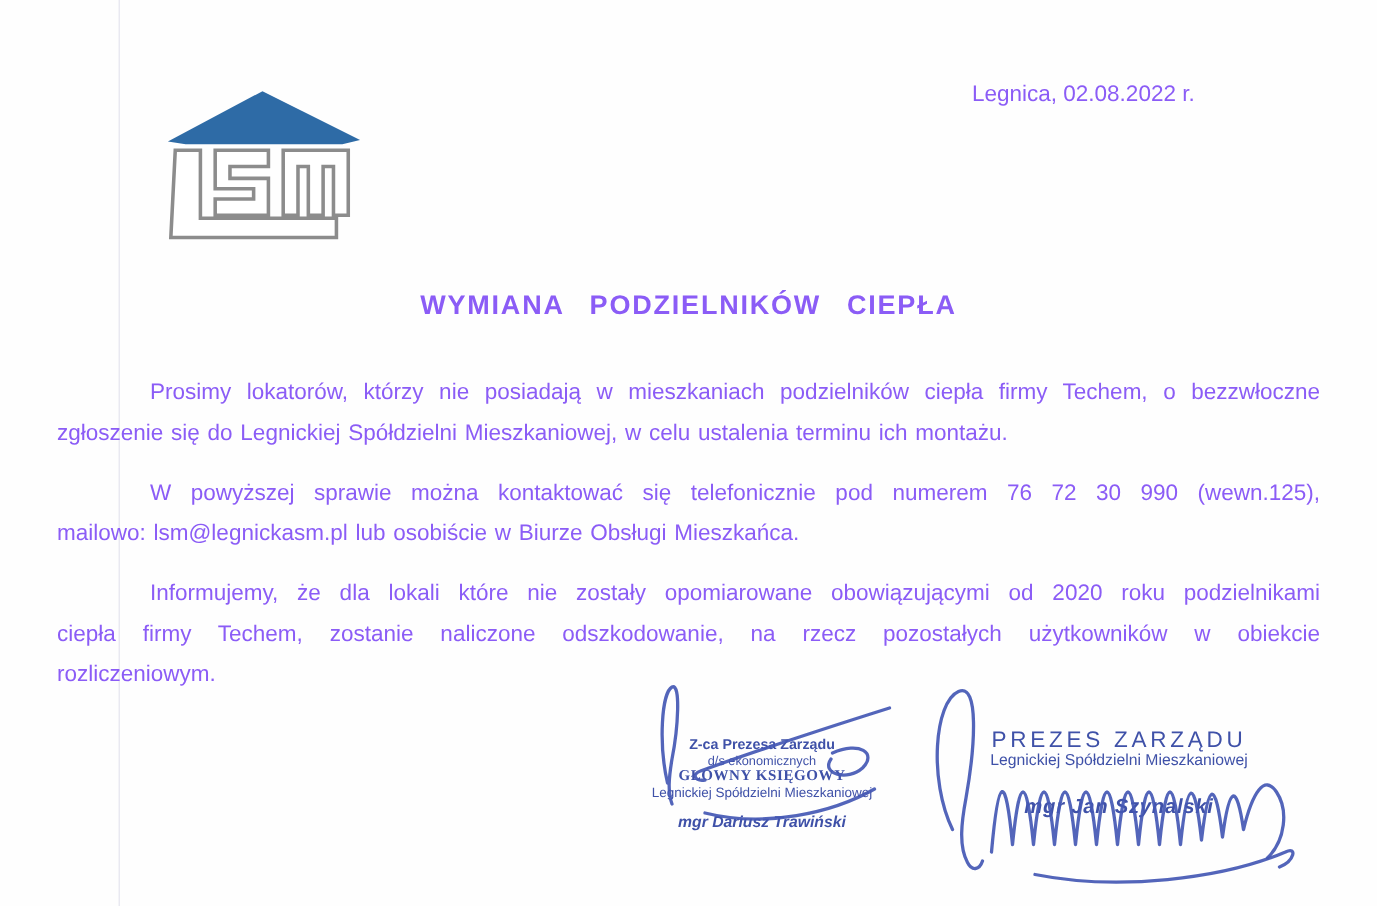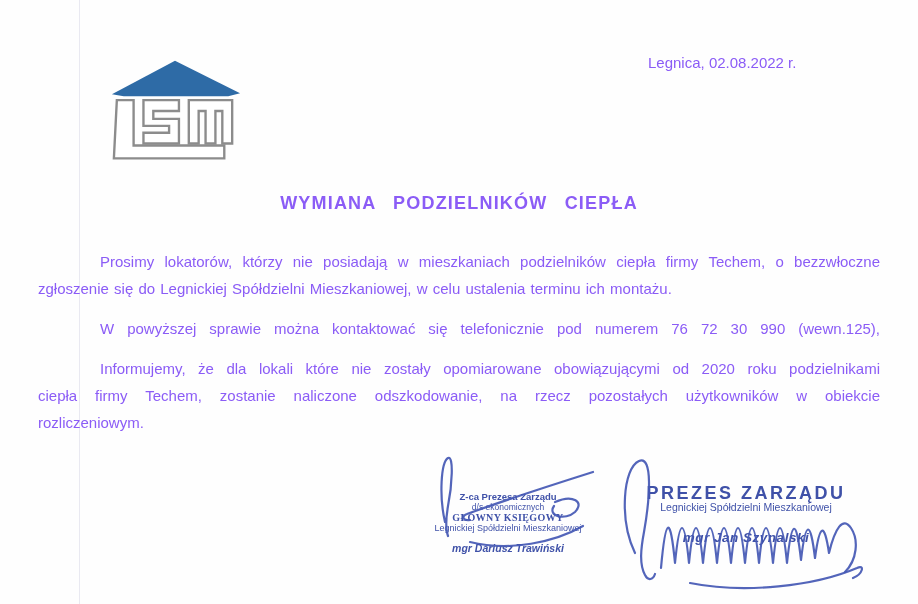--- a/index.html
+++ b/index.html
@@ -34,21 +34,21 @@
 
   
   .stamp{position:absolute;text-align:center;color:#3f51a8;}
   .stamp-left{left:422px;top:492px;width:172px;}
   .stamp-right{left:638px;top:486px;width:216px;}
   .st-l0{font-size:9.5px;font-weight:bold;line-height:10px;}
   .st-l1{font-size:8.5px;line-height:10px;}
   .st-l2{font-size:10px;font-weight:bold;letter-spacing:.4px;line-height:11px;font-family:Liberation Serif, serif;}
   .st-l3{font-size:9px;line-height:10px;}
   .st-name-left{font-size:10.5px;font-weight:bold;font-style:italic;margin-top:9px;}
-  .st-r0{font-size:18px;font-weight:bold;letter-spacing:2.5px;line-height:15px;}
+  .st-r0{font-size:15px;font-weight:normal;letter-spacing:2.5px;line-height:15px;}
   .st-r1{font-size:10.5px;line-height:13px;}
   .st-name-right{font-size:13.5px;font-weight:bold;font-style:italic;margin-top:16px;letter-spacing:.5px;}
 
   .sig{position:absolute;pointer-events:none;}
   .sig-left{left:415px;top:450px;width:185px;height:113px;}
   .sig-right{left:605px;top:448px;width:275px;height:153px;}
   .sig path{fill:none;stroke:#4458b4;stroke-width:2.2;stroke-linecap:round;stroke-linejoin:round;opacity:.92;}
 </style>
 </head>
 <body>
@@ -72,20 +72,21 @@
 
   <div class="title">WYMIANA PODZIELNIKÓW CIEPŁA</div>
 
   <div class="bodytext">
     <div class="para">
       <div class="line first">Prosimy lokatorów, którzy nie posiadają w mieszkaniach podzielników ciepła firmy Techem, o bezzwłoczne</div>
       <div class="line last">zgłoszenie się do Legnickiej Spółdzielni Mieszkaniowej, w celu ustalenia terminu ich montażu.</div>
     </div>
     <div class="para">
       <div class="line first">W powyższej sprawie można kontaktować się telefonicznie pod numerem 76 72 30 990 (wewn.125),</div>
+      <div class="line last">mailowo: lsm@legnickasm.pl lub osobiście w Biurze Obsługi Mieszkańca.</div>
     </div>
     <div class="para">
       <div class="line first">Informujemy, że dla lokali które nie zostały opomiarowane obowiązującymi od 2020 roku podzielnikami</div>
       <div class="line">ciepła firmy Techem, zostanie naliczone odszkodowanie, na rzecz pozostałych użytkowników w obiekcie</div>
       <div class="line last">rozliczeniowym.</div>
     </div>
   </div>
 
   <div class="stamp stamp-left">
     <div class="st-l0">Z-ca Prezesa Zarządu</div>

